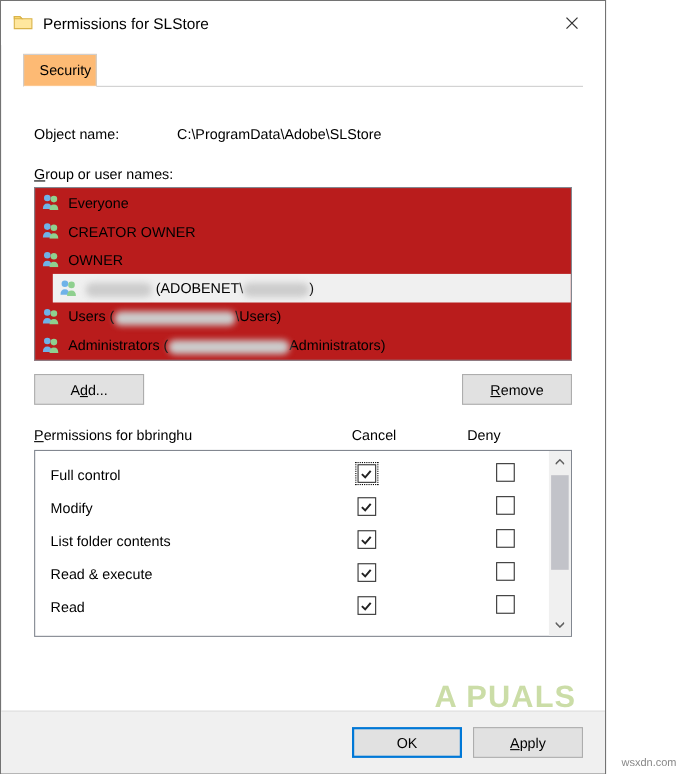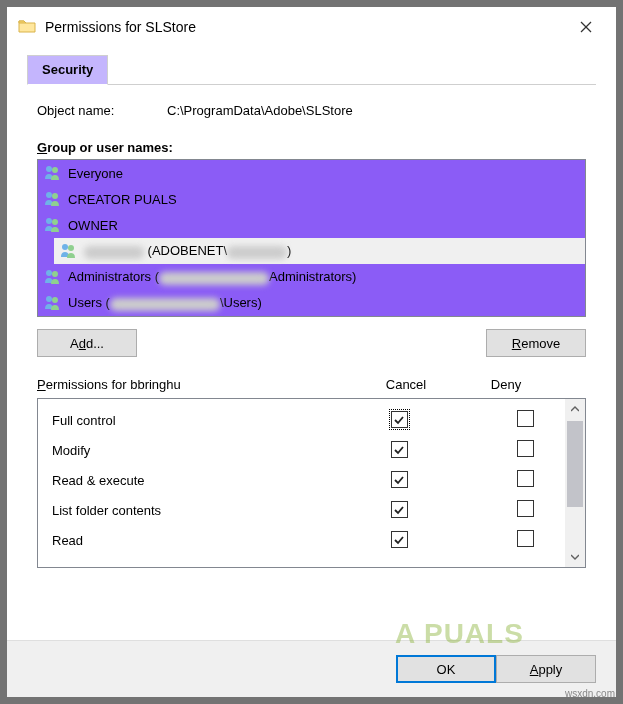--- a/index.html
+++ b/index.html
@@ -4,24 +4,24 @@
 <style>
 * { box-sizing: border-box; }
 body {
   margin: 0;
   font-family: "Segoe UI", Tahoma, sans-serif;
   font-size: 13px;
   background: #fff;
   color: #000;
 }
 .window {
-  width: 623px;
+  width: 551px;
   height: 704px;
   background: #fff;
-  border: 7px solid #737373;
+  border: 1px solid #737373;
   display: flex;
   flex-direction: column;
 }
 .titlebar {
   display: flex;
   align-items: center;
   height: 40px;
   padding: 0 6px;
   background: #fff;
 }
@@ -38,41 +38,40 @@
   padding: 8px 20px 0 20px;
   display: flex;
   flex-direction: column;
 }
 .tabbar {
   display: flex;
   border-bottom: 1px solid #cfcfcf;
   margin-bottom: 18px;
 }
 .tab {
-  padding: 6px 14px 7px 14px;
-  background: #c4b5fd;
+  padding: 6px 4px 7px 14px;
+  background: #fdba74;
   border: 1px solid #cfcfcf;
   border-bottom: 1px solid #fff;
   margin-bottom: -1px;
   font-size: 13px;
-  font-weight: bold;
 }
 .row-object {
   display: flex;
-  margin: 0 10px 22px 10px;
+  margin: 17px 10px 22px 10px;
   font-size: 13px;
   align-items: flex-end;
 }
 .obj-label { width: 130px; }
-.group-label { margin: 0 10px 4px 10px; font-weight: bold; }
+.group-label { margin: 0 10px 4px 10px; }
 .underline { text-decoration: underline; }
 .listbox {
   margin: 0 10px;
   border: 1px solid #828790;
-  background: #8b5cf6;
+  background: #b91c1c;
   height: 158px;
   overflow: hidden;
 }
 .listitem {
   display: flex;
   align-items: center;
   height: 26px;
   padding: 0 6px;
   gap: 6px;
 }
@@ -159,20 +158,21 @@
   position: absolute; left: 2px; right: 2px;
   top: 2px; height: 86px;
   background: #c2c3c9;
 }
 .bottom-bar {
   border-top: 1px solid #dfdfdf;
   background: #f0f0f0;
   padding: 14px 20px;
   display: flex;
   justify-content: flex-end;
+  gap: 10px;
 }
 .watermark {
   position: absolute;
   pointer-events: none;
 }
 .wm-logo {
   left: 395px; top: 618px;
   font-size: 28px; font-weight: bold;
   color: rgba(140,180,60,0.45);
   letter-spacing: 1px;
@@ -232,21 +232,21 @@
               </svg></span>
             <span>Everyone</span>
           </div>
           <div class="listitem">
             <span><svg width="18" height="16" viewBox="0 0 18 16">
                 <circle cx="5" cy="5" r="3" fill="#6fb2e8"></circle>
                 <path d="M1 15 q0 -5 4 -5 t4 5 z" fill="#6fb2e8"></path>
                 <circle cx="11" cy="6" r="3" fill="#8fd08f"></circle>
                 <path d="M7 16 q0 -5 4 -5 t4 5 z" fill="#8fd08f"></path>
               </svg></span>
-            <span>CREATOR PUALS</span>
+            <span>CREATOR OWNER</span>
           </div>
           <div class="listitem">
             <span><svg width="18" height="16" viewBox="0 0 18 16">
                 <circle cx="5" cy="5" r="3" fill="#6fb2e8"></circle>
                 <path d="M1 15 q0 -5 4 -5 t4 5 z" fill="#6fb2e8"></path>
                 <circle cx="11" cy="6" r="3" fill="#8fd08f"></circle>
                 <path d="M7 16 q0 -5 4 -5 t4 5 z" fill="#8fd08f"></path>
               </svg></span>
             <span>OWNER</span>
           </div>
@@ -259,30 +259,30 @@
               </svg></span>
             <span><span class="blur" style="width:60px"></span> (ADOBENET\<span class="blur" style="width:60px"></span>)</span>
           </div>
           <div class="listitem">
             <span><svg width="18" height="16" viewBox="0 0 18 16">
                 <circle cx="5" cy="5" r="3" fill="#6fb2e8"></circle>
                 <path d="M1 15 q0 -5 4 -5 t4 5 z" fill="#6fb2e8"></path>
                 <circle cx="11" cy="6" r="3" fill="#8fd08f"></circle>
                 <path d="M7 16 q0 -5 4 -5 t4 5 z" fill="#8fd08f"></path>
               </svg></span>
+            <span>Users (<span class="blur" style="width:110px"></span>\Users)</span>
+          </div>
+          <div class="listitem">
+            <span><svg width="18" height="16" viewBox="0 0 18 16">
+                <circle cx="5" cy="5" r="3" fill="#6fb2e8"></circle>
+                <path d="M1 15 q0 -5 4 -5 t4 5 z" fill="#6fb2e8"></path>
+                <circle cx="11" cy="6" r="3" fill="#8fd08f"></circle>
+                <path d="M7 16 q0 -5 4 -5 t4 5 z" fill="#8fd08f"></path>
+              </svg></span>
             <span>Administrators (<span class="blur" style="width:110px"></span>Administrators)</span>
-          </div>
-          <div class="listitem">
-            <span><svg width="18" height="16" viewBox="0 0 18 16">
-                <circle cx="5" cy="5" r="3" fill="#6fb2e8"></circle>
-                <path d="M1 15 q0 -5 4 -5 t4 5 z" fill="#6fb2e8"></path>
-                <circle cx="11" cy="6" r="3" fill="#8fd08f"></circle>
-                <path d="M7 16 q0 -5 4 -5 t4 5 z" fill="#8fd08f"></path>
-              </svg></span>
-            <span>Users (<span class="blur" style="width:110px"></span>\Users)</span>
           </div>
         </div>
 
     <div class="btn-row">
       <button class="win"><span>A</span><span class="underline">d</span><span>d...</span></button>
       <button class="win"><span class="underline">R</span><span>emove</span></button>
     </div>
 
     <div class="perm-header">
       <div class="phname"><span class="underline">P</span><span>ermissions for bbringhu</span></div>
@@ -305,30 +305,30 @@
             <div class="perm-row">
               <span class="pname">Modify</span>
               <span class="pcol"><span class="chk">
                   <svg width="12" height="12" viewBox="0 0 12 12">
                     <polyline points="2,6 5,9 10,3" fill="none" stroke="#222" stroke-width="1.8"></polyline>
                   </svg>
                 </span></span>
               <span class="pcol"><span class="chk"></span></span>
             </div>
             <div class="perm-row">
+              <span class="pname">List folder contents</span>
+              <span class="pcol"><span class="chk">
+                  <svg width="12" height="12" viewBox="0 0 12 12">
+                    <polyline points="2,6 5,9 10,3" fill="none" stroke="#222" stroke-width="1.8"></polyline>
+                  </svg>
+                </span></span>
+              <span class="pcol"><span class="chk"></span></span>
+            </div>
+            <div class="perm-row">
               <span class="pname">Read &amp; execute</span>
-              <span class="pcol"><span class="chk">
-                  <svg width="12" height="12" viewBox="0 0 12 12">
-                    <polyline points="2,6 5,9 10,3" fill="none" stroke="#222" stroke-width="1.8"></polyline>
-                  </svg>
-                </span></span>
-              <span class="pcol"><span class="chk"></span></span>
-            </div>
-            <div class="perm-row">
-              <span class="pname">List folder contents</span>
               <span class="pcol"><span class="chk">
                   <svg width="12" height="12" viewBox="0 0 12 12">
                     <polyline points="2,6 5,9 10,3" fill="none" stroke="#222" stroke-width="1.8"></polyline>
                   </svg>
                 </span></span>
               <span class="pcol"><span class="chk"></span></span>
             </div>
             <div class="perm-row">
               <span class="pname">Read</span>
               <span class="pcol"><span class="chk">

